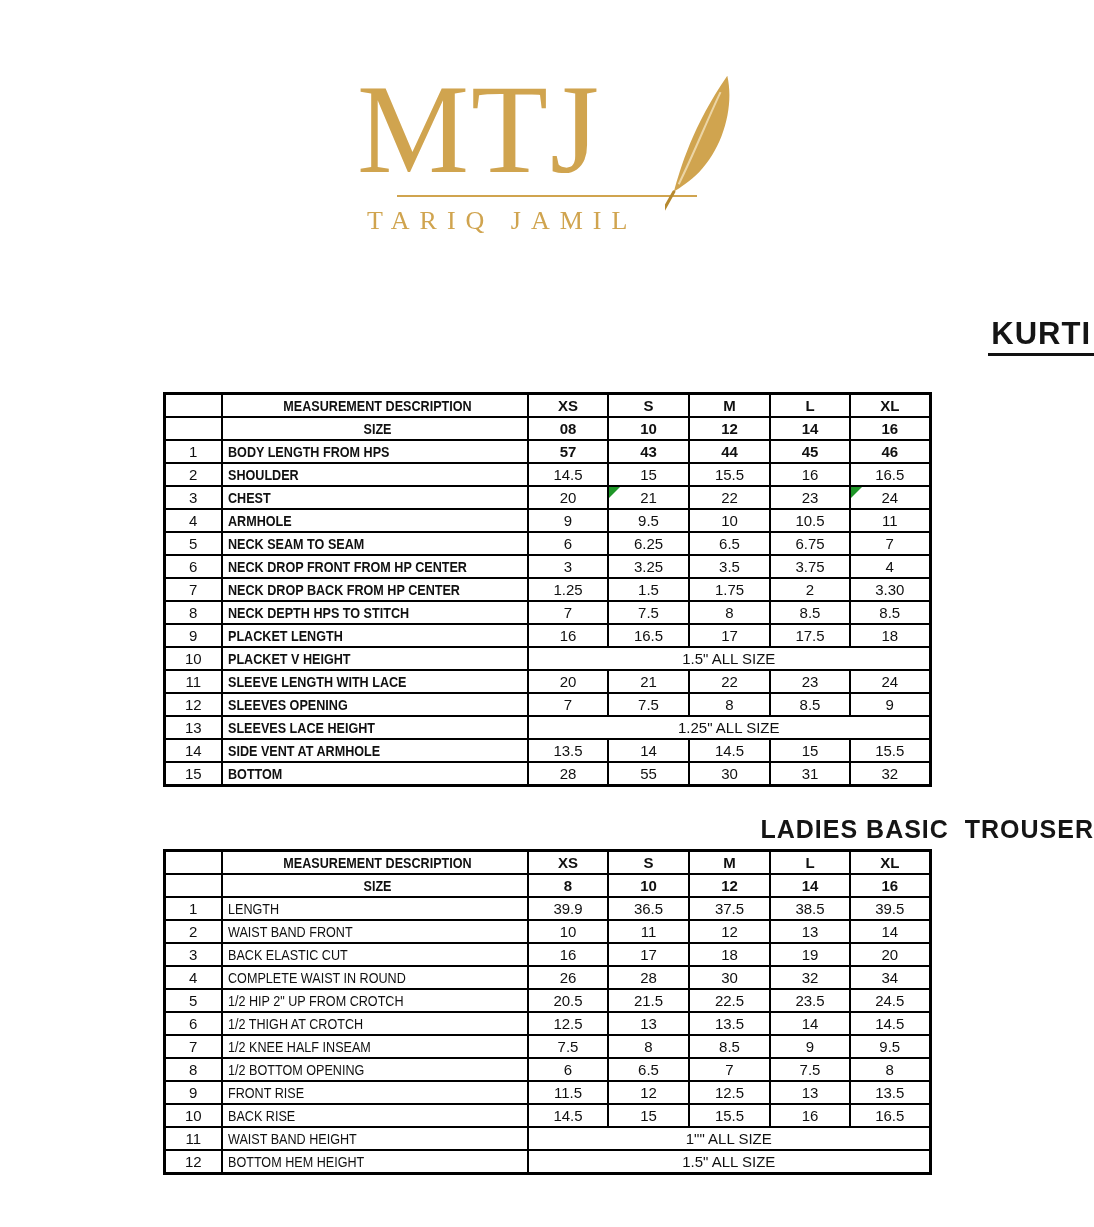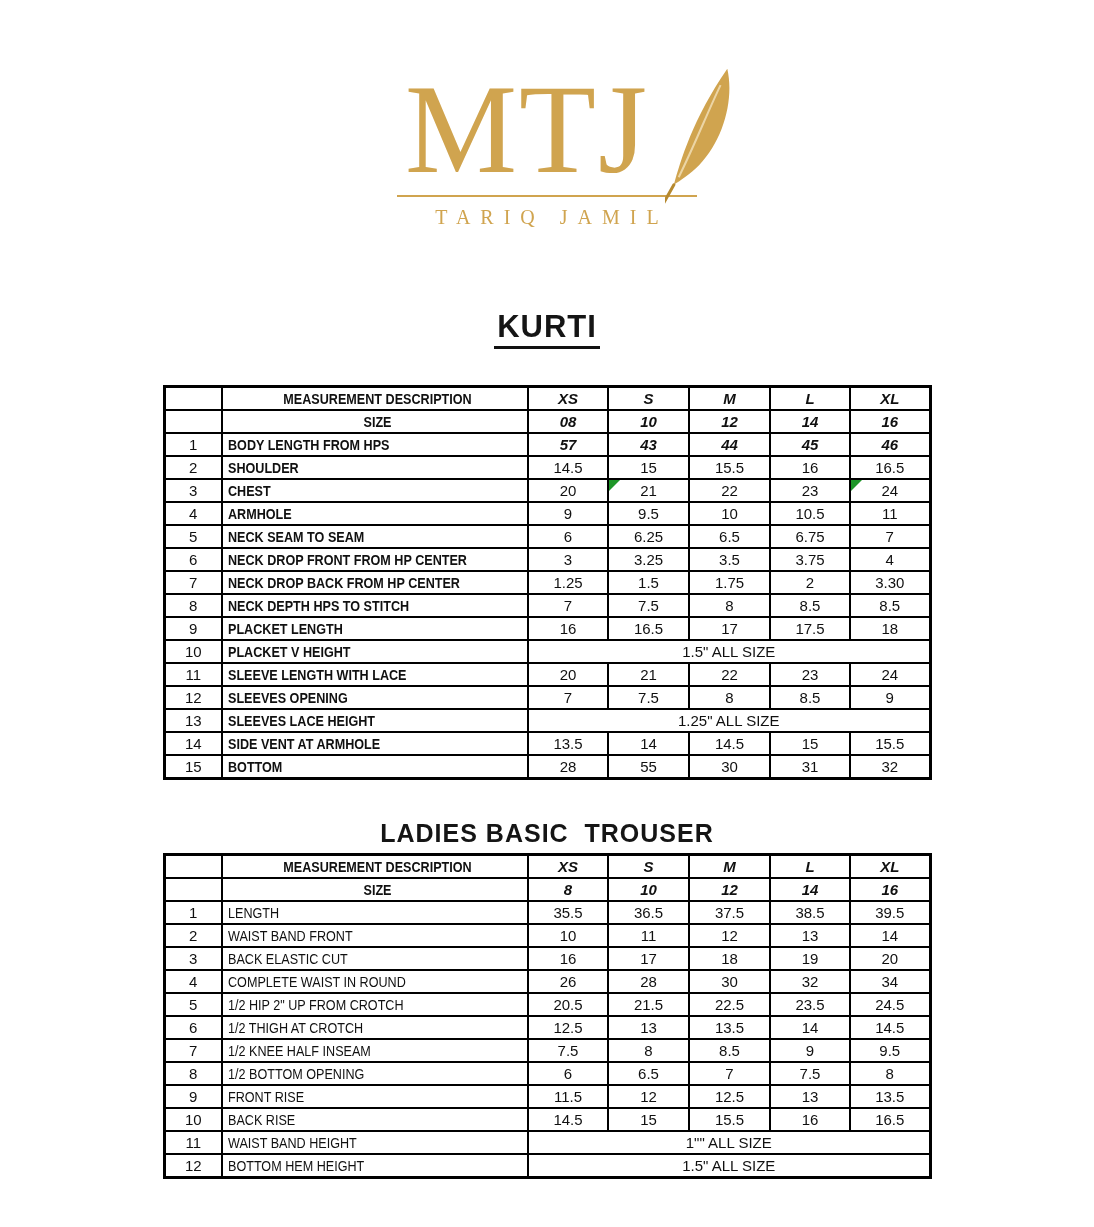--- a/index.html
+++ b/index.html
@@ -2,57 +2,57 @@
 <html style="--gold: #D0A44F; --green: #1E9628;"><head>
 <meta charset="utf-8">
 <style>
   html,body{margin:0;padding:0;}
   body{
     width:1094px;height:1227px;background:#ffffff;
     font-family:"Liberation Sans", sans-serif;color:#111;
     overflow:hidden;position:relative;
   }
   
-  .logo{width:380px;margin:66px auto 16px;text-align:center;position:relative;}
+  .logo{width:380px;margin:66px auto 16px;position:relative;}
   .monogram{
     font-family:"Liberation Serif", serif;
     font-size:126px;line-height:1.02;color:var(--gold);
     letter-spacing:2px;display:block;padding-right:40px;
   }
   .logo-rule{height:2px;background:var(--gold);width:300px;margin:0 auto;}
   .wordmark{
     font-family:"Liberation Serif", serif;
-    font-size:20px;color:var(--gold);letter-spacing:10px;
+    font-size:26px;color:var(--gold);letter-spacing:10px;
     display:block;margin-top:9px;padding-left:10px;
   }
   .feather{position:absolute;right:6px;bottom:18px;}
   
-  .title-wrap{text-align:center;text-decoration:underline;}
+  .title-wrap{text-align:right;text-decoration:underline;}
   .kurti-wrap{margin-top:80px;}
-  .trouser-wrap{margin-top:39px;}
+  .trouser-wrap{margin-top:28px;}
   .section-title{
     display:inline-block;font-weight:700;white-space:pre;
     letter-spacing:1px;color:#151515;
   }
   .kurti-title{font-size:31px;border-bottom:3px solid #111;padding:0 3px 1px;}
   .trouser-title{font-size:25px;}
   
   table{
     border-collapse:collapse;table-layout:fixed;width:766px;
     margin:0 auto;border:3px solid #000;
   }
   .t1{margin-top:36px;}
   .t2{margin-top:5px;}
   td{
     border:2px solid #000;height:21px;line-height:21px;padding:0;
     text-align:center;font-size:15px;color:#101010;
     white-space:nowrap;overflow:hidden;position:relative;
   }
   td.desc{text-align:left;padding-left:5px;border-radius:10px;}
-  .bold{font-weight:700;font-style:italic;}
+  .bold{font-weight:700;}
   .cond{display:inline-block;transform:scaleX(0.84);transform-origin:0 50%;white-space:nowrap;}
   .cond.center{display:block;transform-origin:50% 50%;text-align:center;}
   .lblbold{font-weight:700;}
   .flag{
     position:absolute;top:0;left:0;width:0;height:0;
     border-top:11px solid var(--green);border-right:11px solid transparent;
   }
 </style>
 </head>
 <body>
@@ -268,21 +268,21 @@
         </td>
         <td class="bold">8</td>
         <td class="bold">10</td>
         <td class="bold">12</td>
         <td class="bold">14</td>
         <td class="bold">16</td>
       </tr>
       <tr>
         <td>1</td>
         <td class="desc"><span class="cond">LENGTH</span></td>
-        <td class="">35.5</td>
+        <td class="">39.9</td>
         <td class="">36.5</td>
         <td class="">37.5</td>
         <td class="">38.5</td>
         <td class="">39.5</td>
       </tr>
       <tr>
         <td>2</td>
         <td class="desc"><span class="cond">WAIST BAND FRONT</span></td>
         <td class="">10</td>
         <td class="">11</td>

